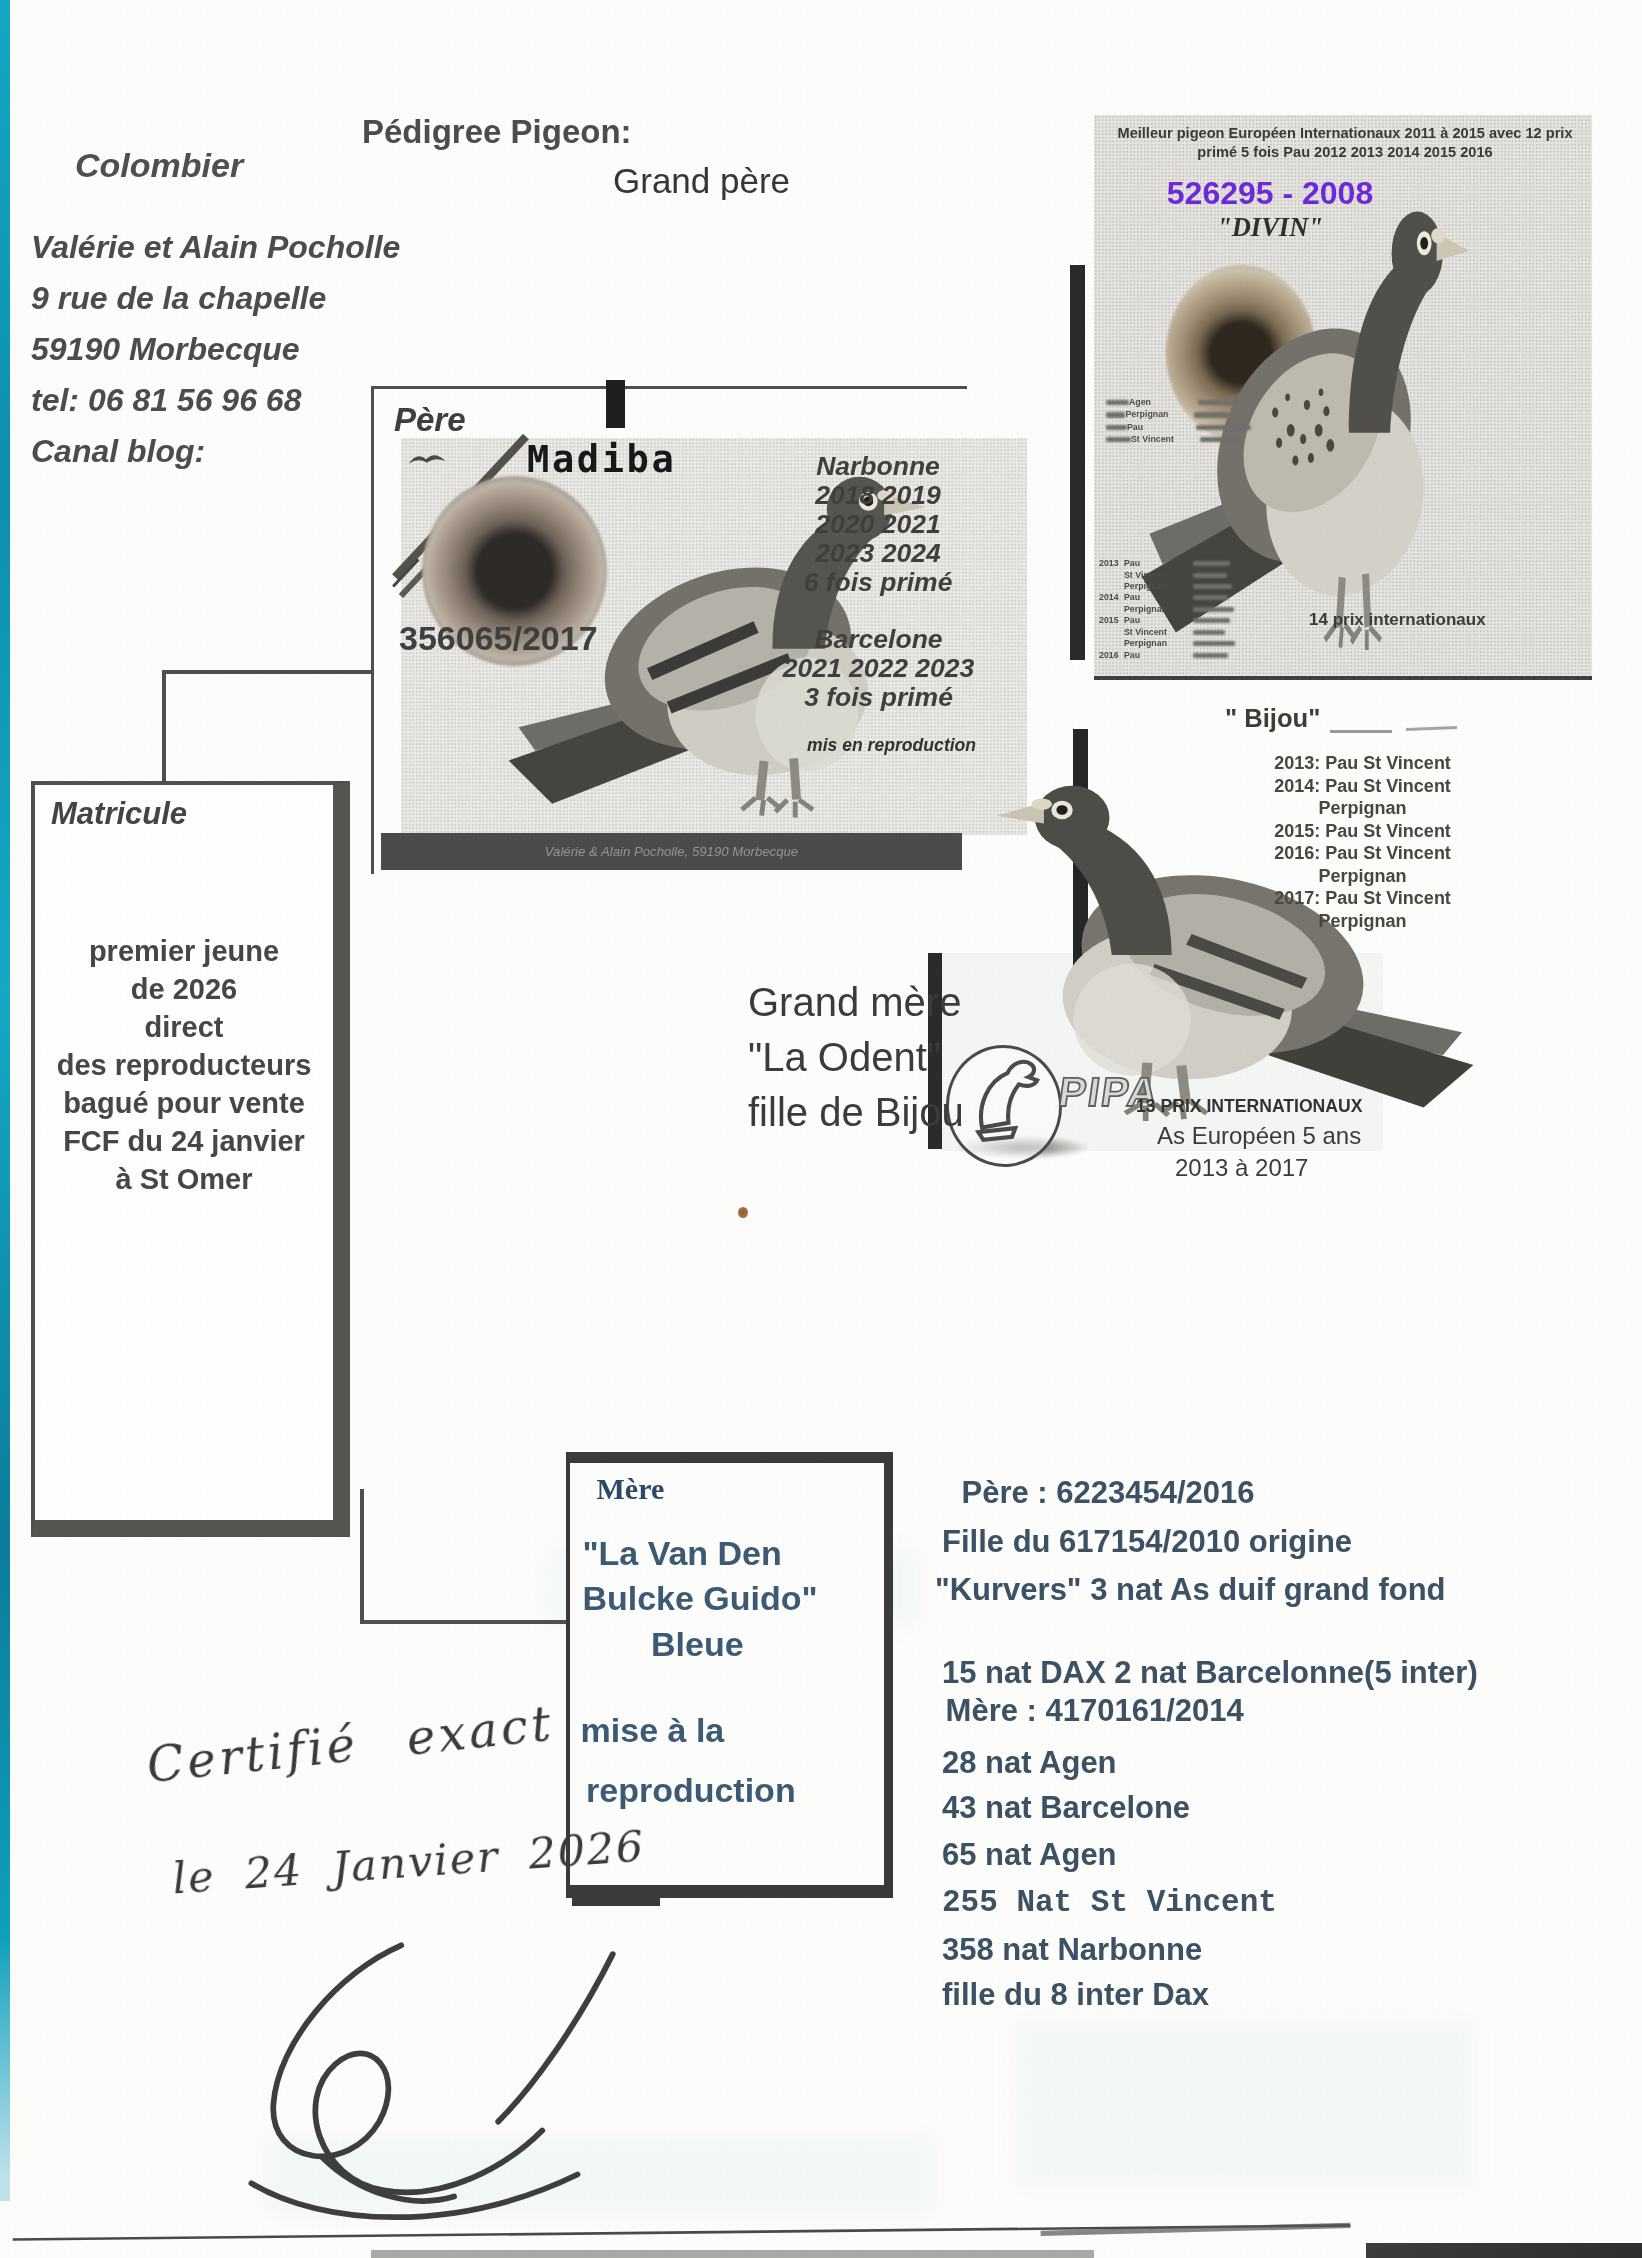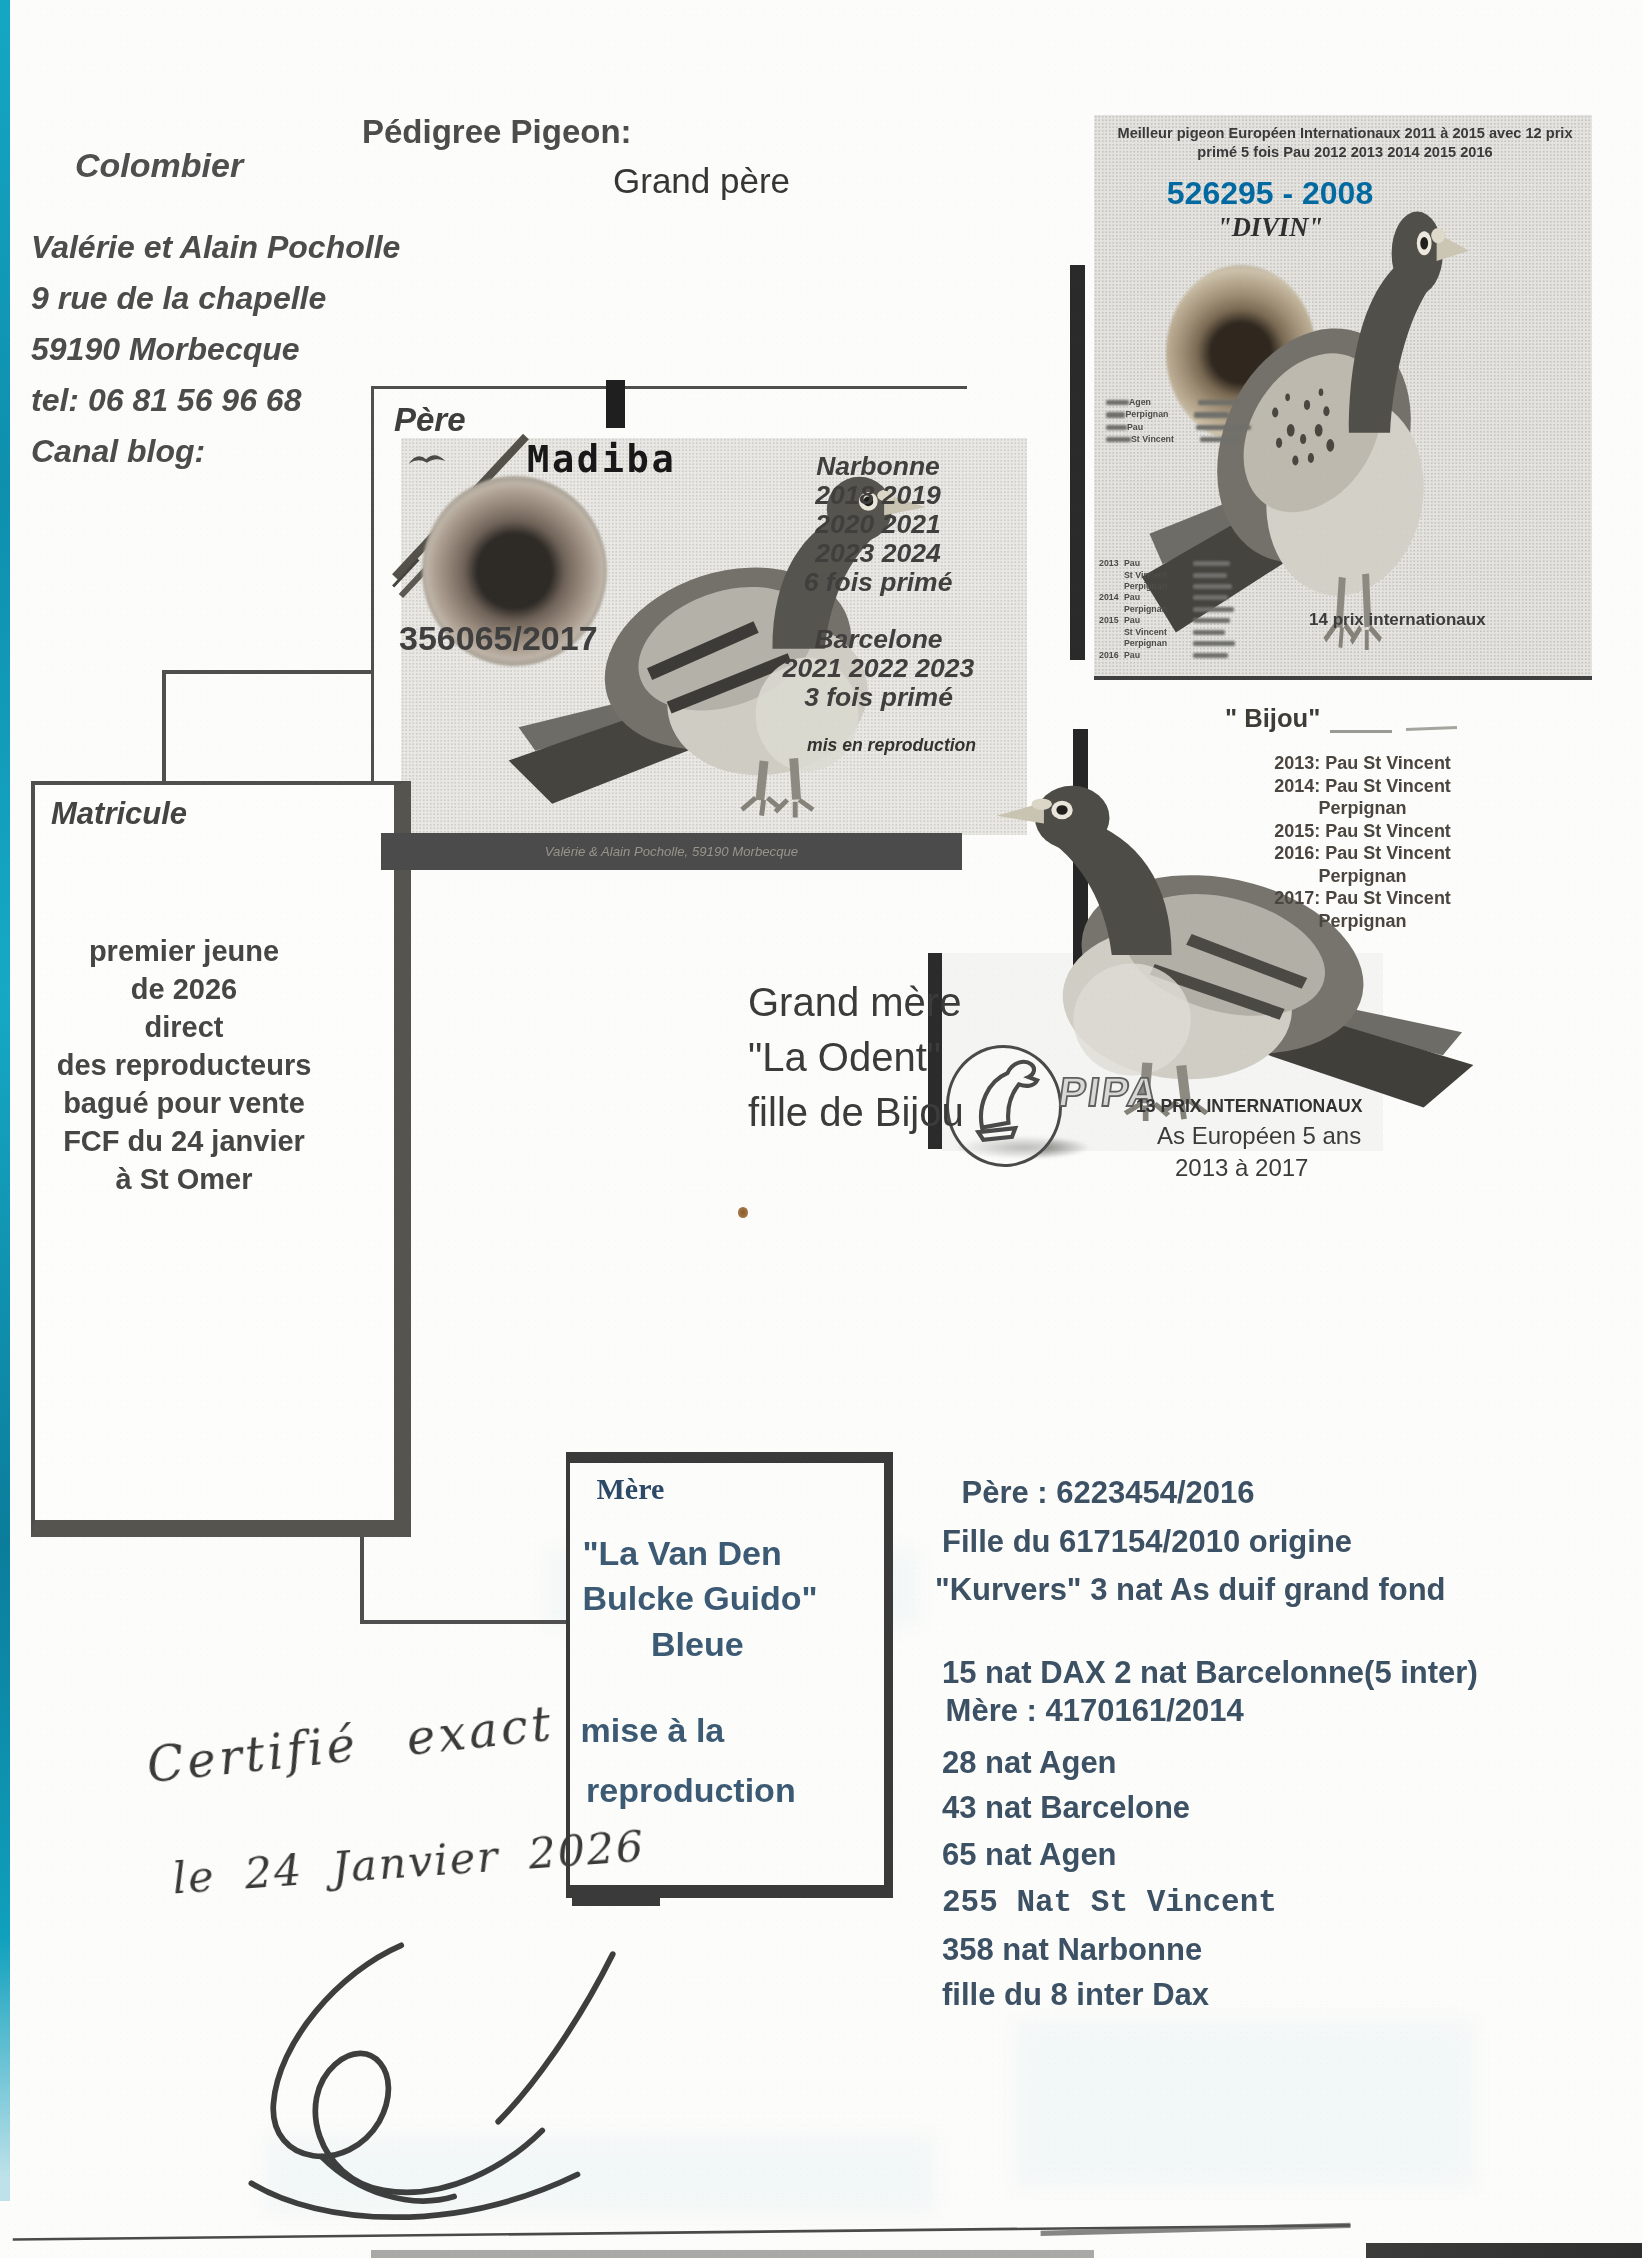--- a/index.html
+++ b/index.html
@@ -117,21 +117,21 @@
   </div>
 
   <div class="abs halftone-dark" style="left:1094px;top:115px;width:498px;height:565px;z-index:2;"></div>
   <div class="abs" style="left:1094px;top:676px;width:498px;height:3.5px;background:#3f3f3f;z-index:3;"></div>
   <div class="abs" style="left:1070px;top:265px;width:15px;height:395px;background:#2a2a2a;z-index:3;"></div>
 
   <div class="abs b ctr blur6" style="left:1107px;top:124px;width:476px;font-size:14.6px;line-height:18.5px;color:#3a3a3a;z-index:10;">
     <div>Meilleur pigeon Européen Internationaux 2011 à 2015 avec 12 prix</div>
     <div>primé 5 fois Pau 2012 2013 2014 2015 2016</div>
   </div>
-  <div class="abs b ctr blur2" style="left:1120px;top:175px;width:300px;font-size:32px;color:#0369a1;z-index:10;">526295 - 2008</div>
+  <div class="abs b ctr blur2" style="left:1120px;top:175px;width:300px;font-size:32px;color:#6d28d9;z-index:10;">526295 - 2008</div>
   <div class="abs b ctr blur2" style="left:1120px;top:212px;width:300px;font-family:'Liberation Serif',serif;font-style:italic;font-size:26.5px;color:#2f2f2f;z-index:10;">"DIVIN"</div>
 
   <div class="abs" style="left:1166px;top:265px;width:150px;height:176px;border-radius:50%;z-index:5;filter:blur(1.3px);
               background:radial-gradient(circle,#30281f 0%,#30281f 26%,#7a6a53 38%,#9c8c74 50%,#b7a88f 62%,#cdc2ac 72%,#a39a8a 84%,rgba(228,227,223,0) 95%);"></div>
 
   <svg class="abs" style="left:1120px;top:132px;z-index:6;" width="388" height="556" viewBox="0 0 500 440" preserveAspectRatio="none">
     <polygon points="38,318 200,278 212,296 55,342" fill="#6e6c66"></polygon>
     <polygon points="28,352 198,292 224,336 72,396" fill="#45443f"></polygon>
     <ellipse cx="250" cy="248" rx="128" ry="88" fill="#73716a" transform="rotate(-18 250 248)"></ellipse>
     <ellipse cx="290" cy="288" rx="102" ry="78" fill="#d3d0c8" transform="rotate(-10 290 288)"></ellipse>
@@ -234,21 +234,21 @@
   <div class="abs b" style="left:1059px;top:1069px;font-size:41px;letter-spacing:1.8px;transform:skewX(-8deg);color:#d8d8d4;-webkit-text-stroke:1.8px #5f5f5f;z-index:8;">PIPA</div>
   <div class="abs" style="left:957px;top:1136px;width:132px;height:23px;border-radius:50%;filter:blur(1.8px);
               background:radial-gradient(#5c5c58,rgba(92,92,88,0) 72%);z-index:7;"></div>
 
   <div class="abs b blur2" style="left:1136px;top:1096px;font-size:17.6px;color:#333333;z-index:10;">13 PRIX INTERNATIONAUX</div>
   <div class="abs blur2" style="left:1157px;top:1122px;font-size:24px;color:#3b3b3b;z-index:10;">As Européen 5 ans</div>
   <div class="abs blur2" style="left:1175px;top:1154px;font-size:24px;color:#3b3b3b;z-index:10;">2013 à 2017</div>
 
   <div class="abs" style="left:738px;top:1207px;width:9.7px;height:10.6px;border-radius:50%;background:radial-gradient(#8a5a2e,#b08550);"></div>
 
-  <div class="abs" style="left:31px;top:781px;width:380px;height:756px;box-sizing:border-box;
+  <div class="abs" style="left:31px;top:781px;width:319px;height:756px;box-sizing:border-box;
               border:4.4px solid #4f4f4f;border-right:17px solid #55544f;border-bottom:17px solid #55544f;background:#fdfdfb;z-index:5;padding-left:48px;">
     <div class="abs itb blur2" style="left:16px;top:10.6px;font-size:31px;color:#444444;">Matricule</div>
     <div class="abs b ctr blur2" style="left:0;top:119px;width:298px;font-size:29px;line-height:38px;color:#464646;margin-top:28px;">
       <div>premier jeune</div>
       <div>de 2026</div>
       <div>direct</div>
       <div>des reproducteurs</div>
       <div>bagué pour vente</div>
       <div>FCF du 24 janvier</div>
       <div>à St Omer</div>

